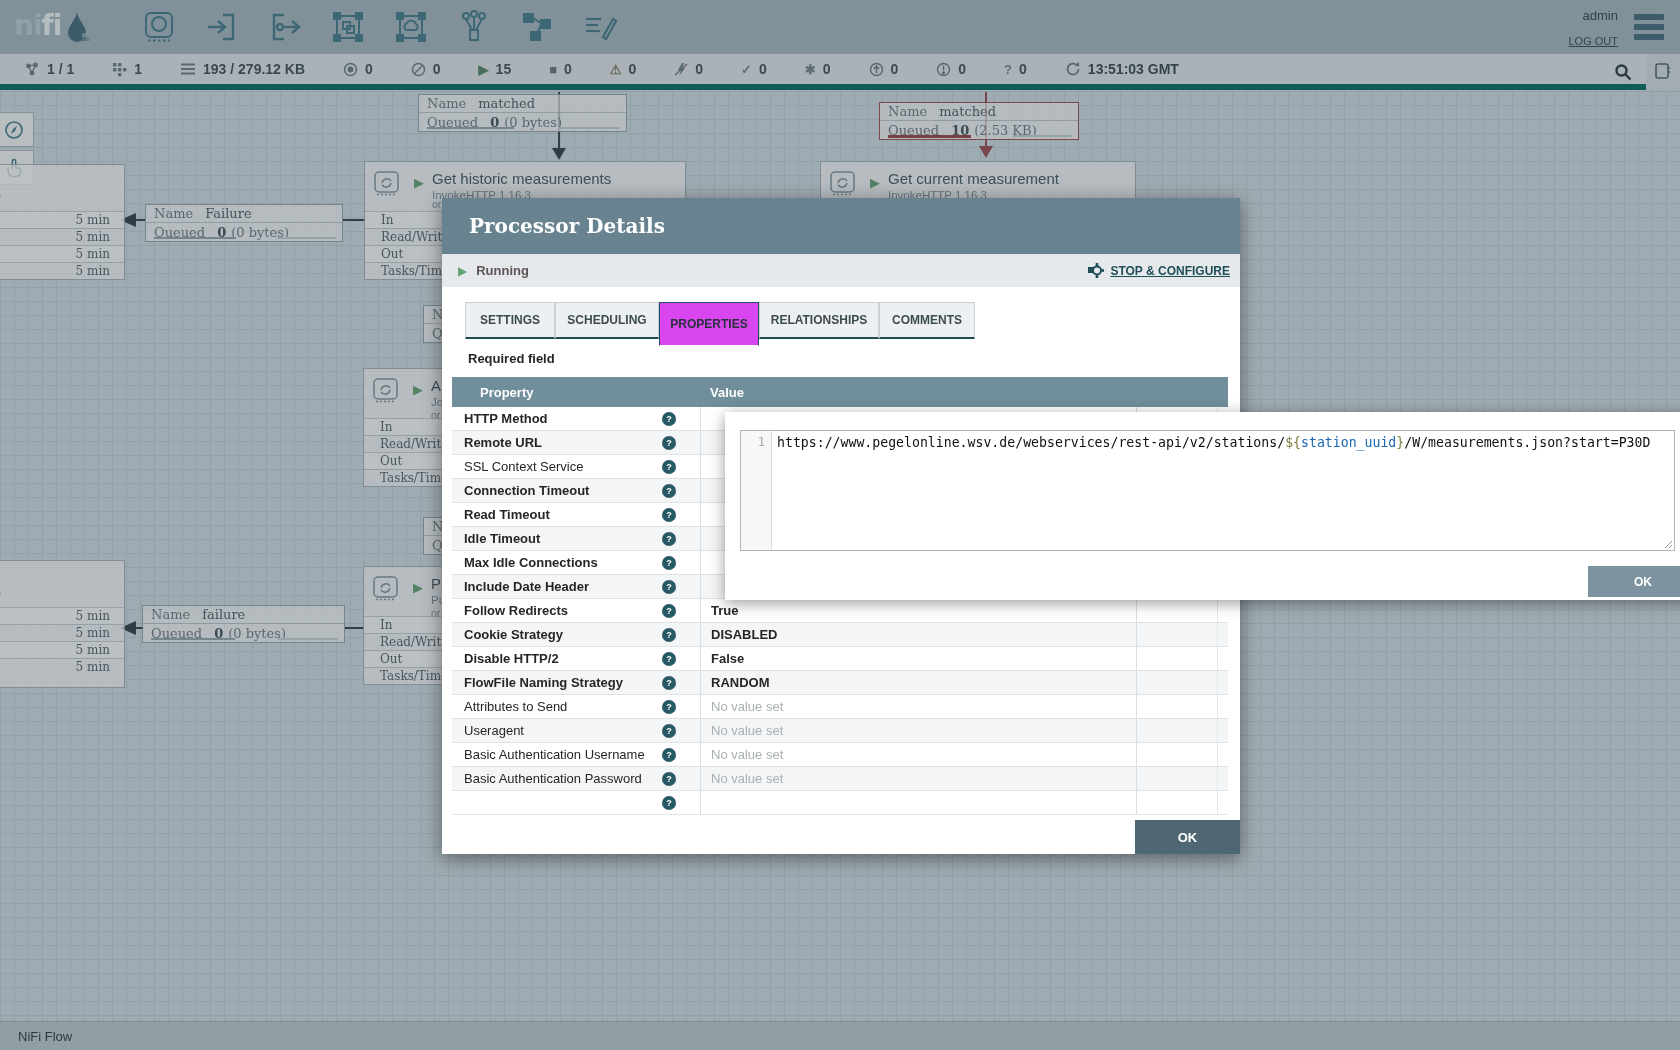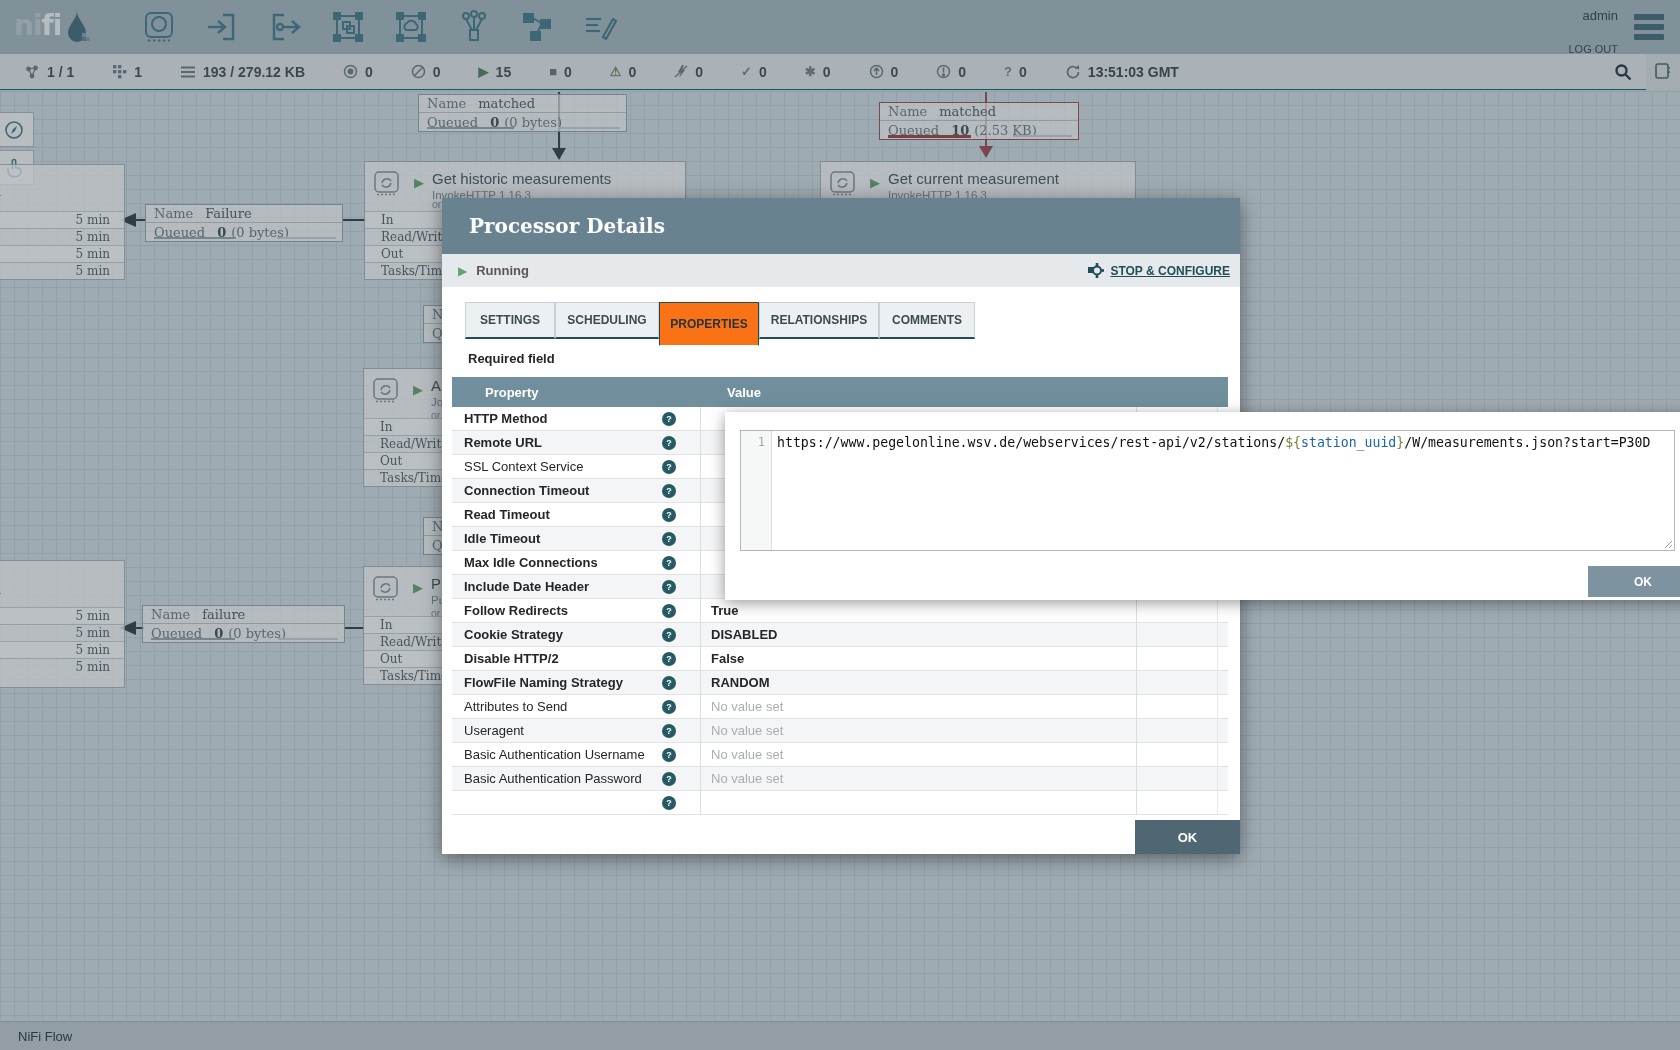--- a/index.html
+++ b/index.html
@@ -8,26 +8,26 @@
     font-family:"Liberation Sans",sans-serif;background:#D3DFE6;}
   
   .hdr{position:absolute;left:0;top:0;width:1680px;height:54px;background:#A9BCC6;z-index:2;}
   .logo{position:absolute;left:14px;top:9px;display:flex;align-items:flex-start;}
   .logo-txt{font-family:"DejaVu Sans",sans-serif;font-weight:bold;font-size:28px;letter-spacing:-1px;line-height:34px;}
   .logo-a{color:#C2D2DA;}.logo-b{color:#F2F7F9;}
   .toolbox{position:absolute;left:140px;top:8px;display:flex;gap:25px;}
   .tbi{width:38px;height:38px;display:flex;align-items:center;justify-content:center;color:#4F8494;cursor:grab;}
   .usr{position:absolute;right:62px;top:8px;text-align:right;}
   .usr .uname{font-size:13px;color:#3E4F58;}
-  .usr .ulogout{font-size:11px;color:#41525B;text-decoration:underline;margin-top:20px;cursor:pointer;}
+  .usr .ulogout{font-size:11px;color:#41525B;text-decoration:underline;margin-top:12px;cursor:pointer;}
   .burger{position:absolute;right:16px;top:14px;width:30px;cursor:pointer;}
   .burger div{height:6px;background:#4F7585;margin-bottom:4px;border-radius:1px;}
   
   .sbar{position:absolute;left:0;top:54px;width:1680px;height:36px;background:#E2E9EC;
-    border-bottom:1px solid #0f766e;display:flex;align-items:center;padding-left:24px;z-index:2;}
+    border-bottom:6px solid #0f766e;display:flex;align-items:center;padding-left:24px;z-index:2;}
   .sitem{display:flex;align-items:center;gap:7px;margin-right:38px;white-space:nowrap;}
   .sic{display:flex;align-items:center;color:#76858C;}
   .sval{font-size:14px;color:#4C5A61;font-weight:bold;}
   .sglyph{font-size:13px;font-weight:bold;}
   .g-run{color:#5C8A70;}.g-stop{color:#708089;}.g-warn{color:#8A8A6F;}
   .g-chk,.g-ast,.g-q{color:#7E8C93;}
   .stime{font-size:14px;color:#44535A;font-weight:bold;}
   .sright{position:absolute;right:0;top:0;height:36px;display:flex;align-items:center;}
   .srch{color:#33454E;margin-right:14px;cursor:pointer;}
   .panelbtn{width:34px;height:36px;background:#D7E0E4;display:flex;align-items:center;justify-content:center;color:#5E7079;cursor:pointer;}
@@ -78,25 +78,25 @@
   .dlg-title{height:56px;background:#68838F;display:flex;align-items:center;padding-left:27px;
     font-family:"DejaVu Serif",serif;font-weight:bold;font-size:20px;color:#FDFEFE;}
   .dlg-strip{height:33px;background:#E5E9EB;display:flex;align-items:center;padding:0 10px 0 16px;}
   .run-play{font-size:12px;color:#61A375;margin-right:9px;}
   .run-txt{font-size:13px;font-weight:bold;color:#5D5456;}
   .strip-right{margin-left:auto;display:flex;align-items:center;gap:6px;color:#1F4E58;cursor:pointer;text-decoration:underline;}
   .sc-txt{font-size:12px;font-weight:bold;color:#1F4E58;}
   .tabs{position:absolute;left:23px;top:104px;display:flex;}
   .tab{height:37px;display:flex;align-items:center;justify-content:center;font-size:12px;font-weight:bold;color:#3C4A52;
     background:#EDF0F2;border:1px solid #C8D2D6;border-bottom:2px solid #1E4D58;cursor:pointer;}
-  .tab.active{height:44px;background:#f97316;border:1px solid #1E4D58;border-bottom:1px solid #FFF;color:#26333B;}
+  .tab.active{height:44px;background:#d946ef;border:1px solid #1E4D58;border-bottom:1px solid #FFF;color:#26333B;}
   .req-note{position:absolute;left:26px;top:153px;font-size:13px;font-weight:bold;color:#262626;}
   .ptable{position:absolute;left:10px;top:179px;width:776px;height:629px;overflow:hidden;}
   .thead{height:30px;background:#708E9B;display:flex;align-items:center;color:#FFF;font-size:13px;font-weight:bold;}
-  .th1{width:248px;padding-left:16px;margin-left:17px;}
+  .th1{width:248px;padding-left:28px;}
   .th2{width:436px;padding-left:10px;}
   .prow{height:24px;display:flex;border-bottom:1px solid #DDE3E6;background:#FFF;cursor:pointer;}
   .prow.alt{background:#F3F5F6;}
   .pc{width:248px;display:flex;align-items:center;padding-left:12px;}
   .pn{font-size:13px;color:#262626;}
   .pn.req{font-weight:bold;}
   .help{margin-left:auto;margin-right:24px;width:14px;height:14px;border-radius:50%;background:#265A64;color:#FFF;
     font-size:9px;font-weight:bold;display:flex;align-items:center;justify-content:center;flex:0 0 14px;}
   .vc{width:436px;display:flex;align-items:center;padding-left:10px;border-left:1px solid #D8DFE2;}
   .pv{font-size:13px;color:#262626;font-weight:bold;}

